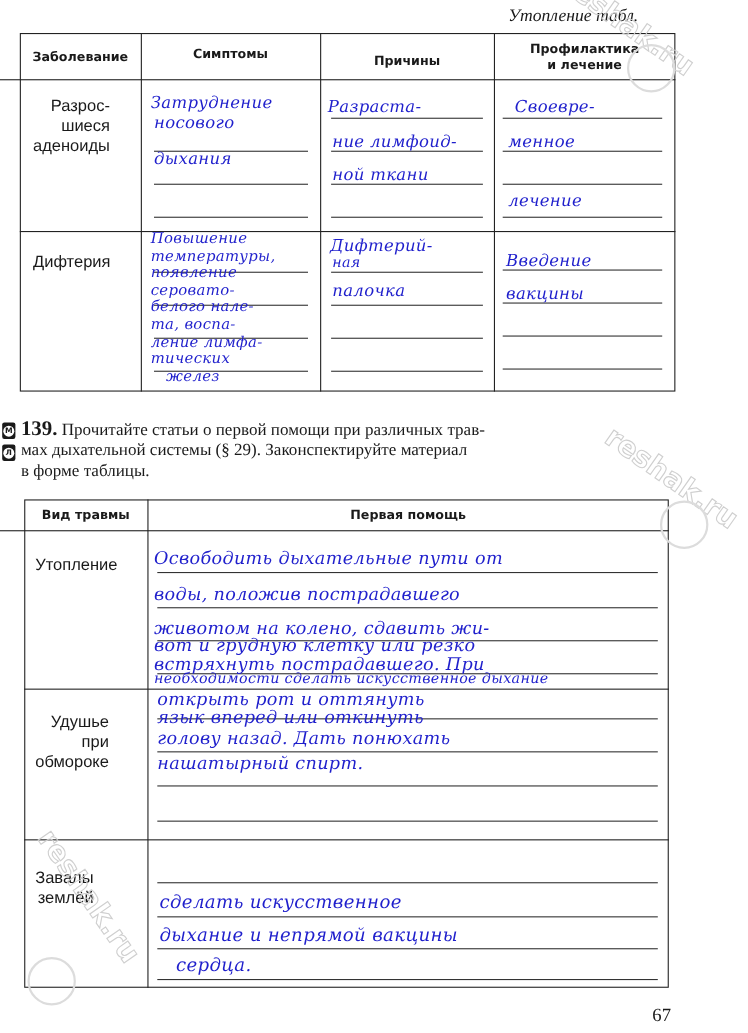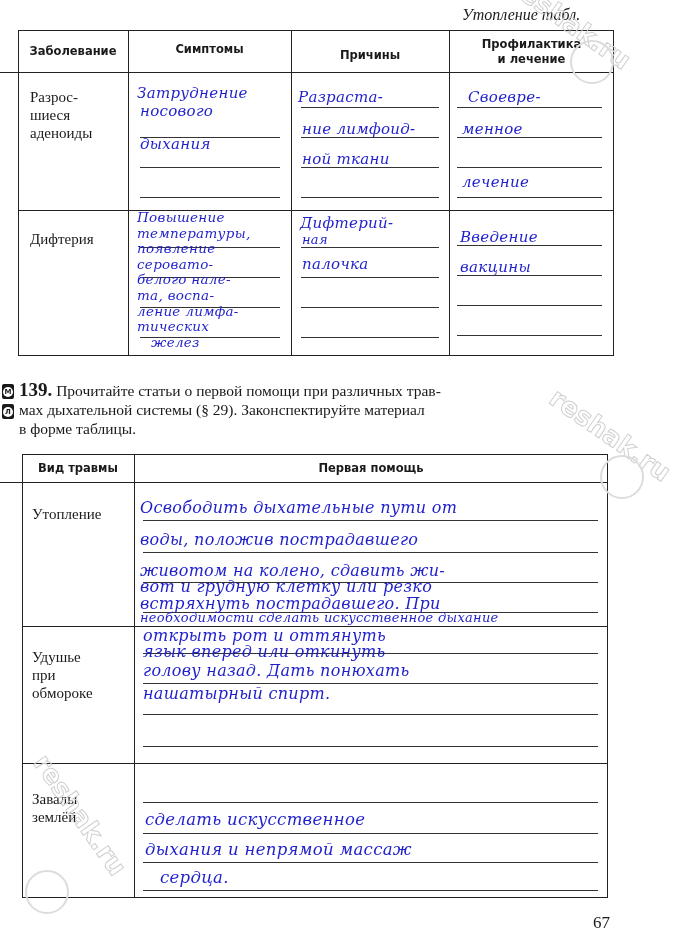--- a/index.html
+++ b/index.html
@@ -4,21 +4,21 @@
 <style>
   html, body { margin:0; padding:0; background:#ffffff; }
   body { width:680px; height:939px; position:relative; overflow:hidden; font-family:"DejaVu Serif", serif; color:#1a1a1a; }
   .abs { position:absolute; }
   .caption { left:462px; top:6px; font-family:"Liberation Serif", serif; font-style:italic; font-size:16px; }
   .hdr { font-family:"DejaVu Sans", sans-serif; font-weight:bold; font-size:11.5px; text-align:center; display:flex; align-items:center; justify-content:center; line-height:15px; }
   .cellbox { border:1.3px solid #222; box-sizing:border-box; }
   .vline { position:absolute; width:0; border-left:1.3px solid #222; }
   .hline { position:absolute; height:0; border-top:1.3px solid #222; }
   .rule { position:absolute; height:0; border-top:1px solid #333; }
-  .label { font-family:Liberation Serif, serif; font-size:15px; line-height:18px; }
+  .label { font-family:Liberation Sans, sans-serif; font-size:15px; line-height:18px;text-align:right; }
   .hw { font-family:"DejaVu Serif", serif; font-style:italic; color:#1f1fcc; font-size:15px; white-space:nowrap; letter-spacing:0.3px; }
   .task { font-family:"Liberation Serif", serif; font-size:15.5px; line-height:19px; }
   .tasknum { font-family:Liberation Serif, serif; font-weight:bold; font-size:19px; }
   .badge { width:12px; height:15px; background:#1a1a1a; color:#fff; border-radius:2px; display:flex; align-items:center; justify-content:center; font-family:"DejaVu Sans", sans-serif; font-size:8px; font-weight:bold; }
   .badge span { width:10px; height:10px; border-radius:50%; background:#fff; color:#1a1a1a; display:flex; align-items:center; justify-content:center; font-size:7px; }
   .wm { position:absolute; color:#d9d9d9; font-family:"DejaVu Sans", sans-serif; font-size:26px; font-weight:bold; -webkit-text-stroke:1px #cfcfcf; color:transparent; }
   .wmc { position:absolute; border:2px solid #dcdcdc; border-radius:50%; }
   .pagenum { right:70px; top:913px; font-family:"Liberation Serif", serif; font-size:17px; }
 </style>
 </head>
@@ -162,21 +162,21 @@
 
   <div class="abs label" style="left:32px;top:790px;">
     <div>Завалы</div>
     <div>землёй</div>
   </div>
   <div class="rule" style="left:143px;top:802px;width:455px;"></div>
   <div class="rule" style="left:143px;top:833px;width:455px;"></div>
   <div class="rule" style="left:143px;top:862px;width:455px;"></div>
   <div class="rule" style="left:143px;top:890px;width:455px;"></div>
   <div class="abs hw" style="left:145px;top:810px;font-size:16.5px;">сделать искусственное</div>
-  <div class="abs hw" style="left:145px;top:840px;font-size:16.5px;">дыхания и непрямой массаж</div>
+  <div class="abs hw" style="left:145px;top:840px;font-size:16.5px;">дыхание и непрямой вакцины</div>
   <div class="abs hw" style="left:160px;top:868px;font-size:16.5px;">сердца.</div>
 </div>
 
 <div class="wm" style="left:500px;top:8px;transform:rotate(35deg);">reshak.ru</div>
 <div class="wmc" style="left:570px;top:40px;width:40px;height:40px;"></div>
 <div class="wm" style="left:540px;top:420px;transform:rotate(35deg);">reshak.ru</div>
 <div class="wmc" style="left:600px;top:455px;width:40px;height:40px;"></div>
 <div class="wm" style="left:10px;top:800px;transform:rotate(55deg);">reshak.ru</div>
 <div class="wmc" style="left:25px;top:870px;width:40px;height:40px;"></div>
 

